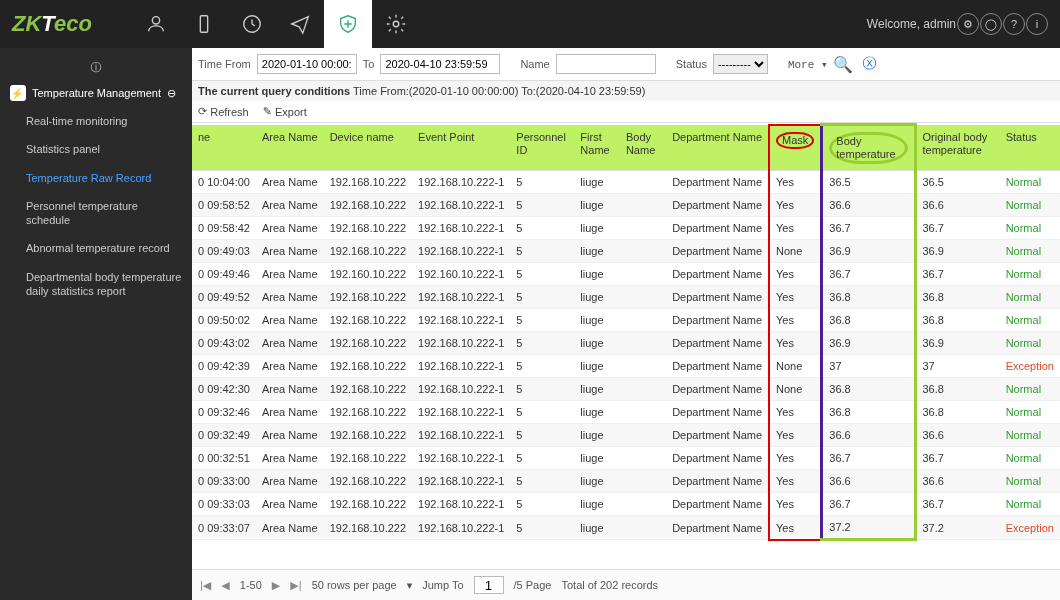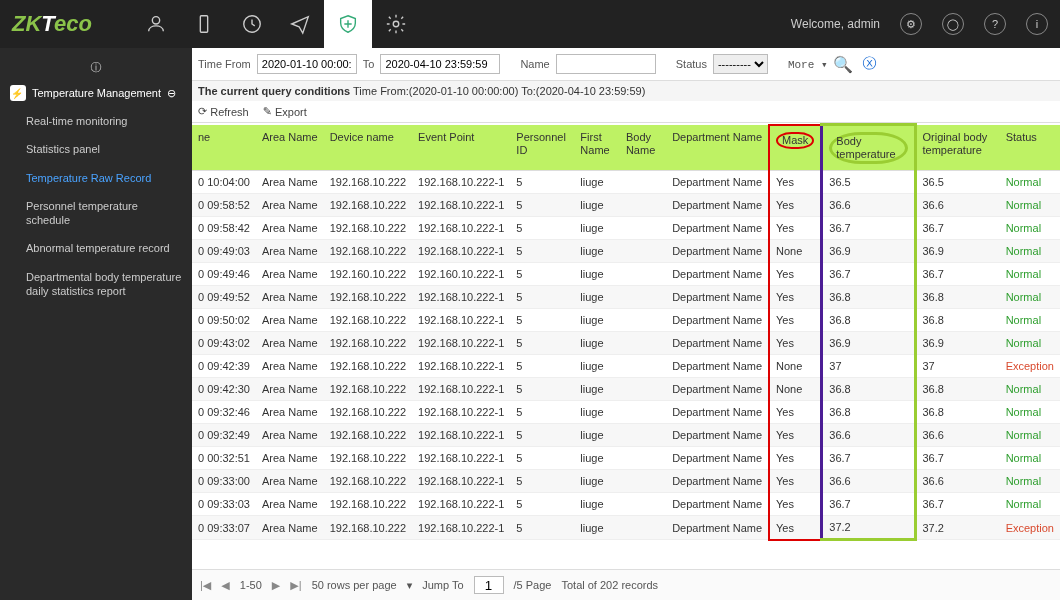--- a/index.html
+++ b/index.html
@@ -7,21 +7,21 @@
 
 .topbar { background: #222; height: 48px; display: flex; align-items: center; padding: 0 12px; color: #fff; }
 .logo { font-size: 22px; font-weight: bold; font-style: italic; }
 .logo .z { color: #8bc34a; }
 .logo .k { color: #fff; }
 .logo .teco { color: #8bc34a; }
 .topnav { display: flex; gap: 0; margin-left: 40px; }
 .topnav-item { width: 48px; height: 48px; display: flex; align-items: center; justify-content: center; cursor: pointer; }
 .topnav-item.active { background: #fff; }
 .topnav-item svg { width: 22px; height: 22px; }
-.top-right { margin-left: auto; display: flex; align-items: center; gap: 20px; color: #ccc; font-size: 12px;}
+.top-right { margin-left: auto; display: flex; align-items: center; gap: 1px; color: #ccc; font-size: 12px;}
 .top-right .circ { width: 22px; height: 22px; border:1px solid #888; border-radius:50%; display:flex; align-items:center; justify-content:center; font-size:11px; cursor:pointer;}
 
 .main { display: flex; height: 552px; }
 .sidebar { width: 192px; background: #2a2a2a; color: #ccc; padding-top: 8px; font-size: 11px; }
 .side-collapse { text-align:center; padding:4px 0;}
 .side-group { display:flex; align-items:center; gap:6px; padding:6px 10px; color:#fff;}
 .side-group .badge{ width:16px;height:16px;background:#fff;color:#333;border-radius:3px;display:flex;align-items:center;justify-content:center;font-size:10px;}
 .side-item { padding: 7px 10px 7px 26px; cursor: pointer; line-height:1.3;}
 .side-item.active { color: #4aa3ff; }
 

